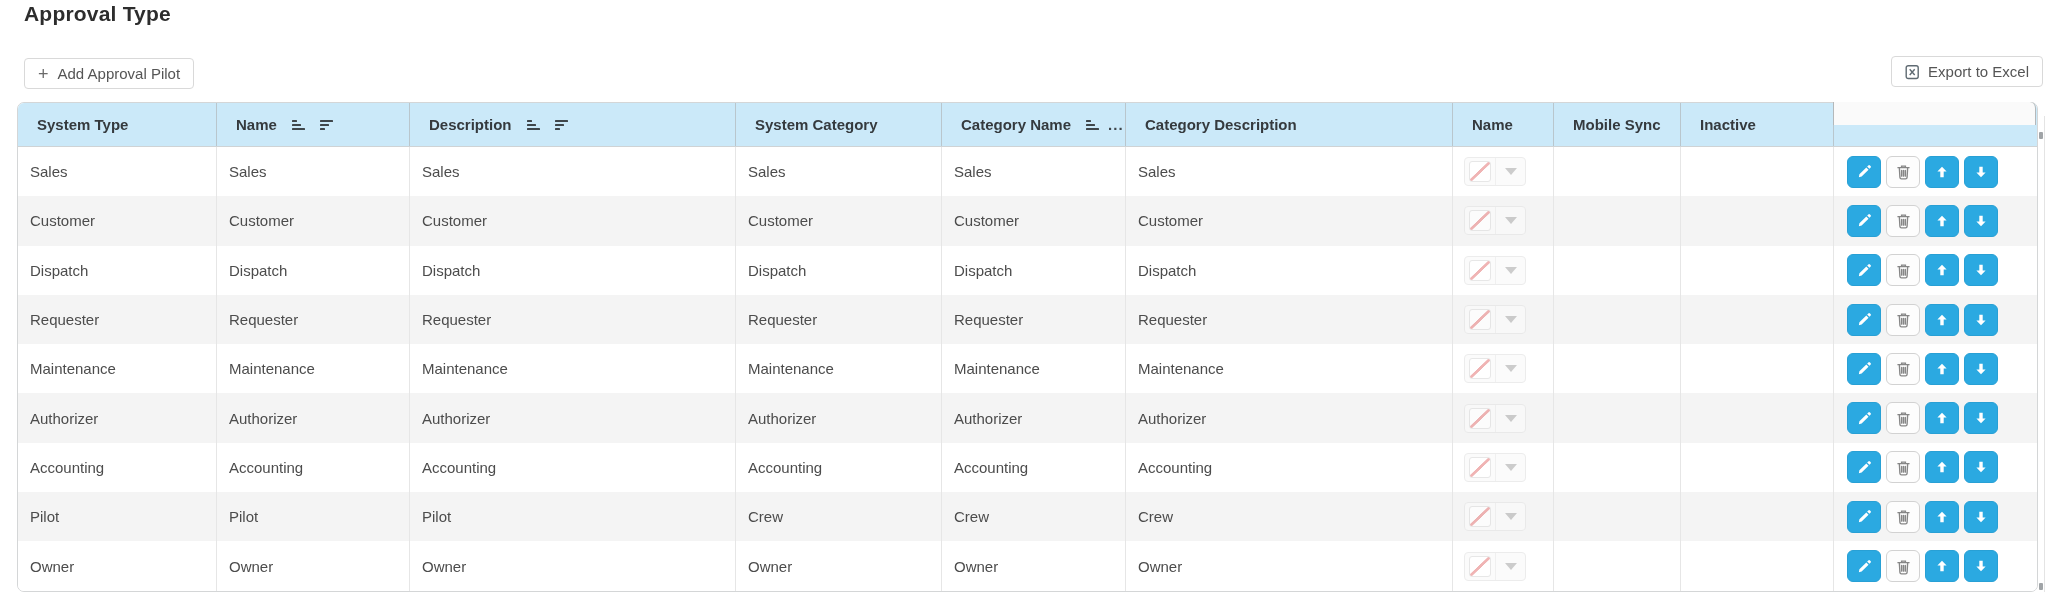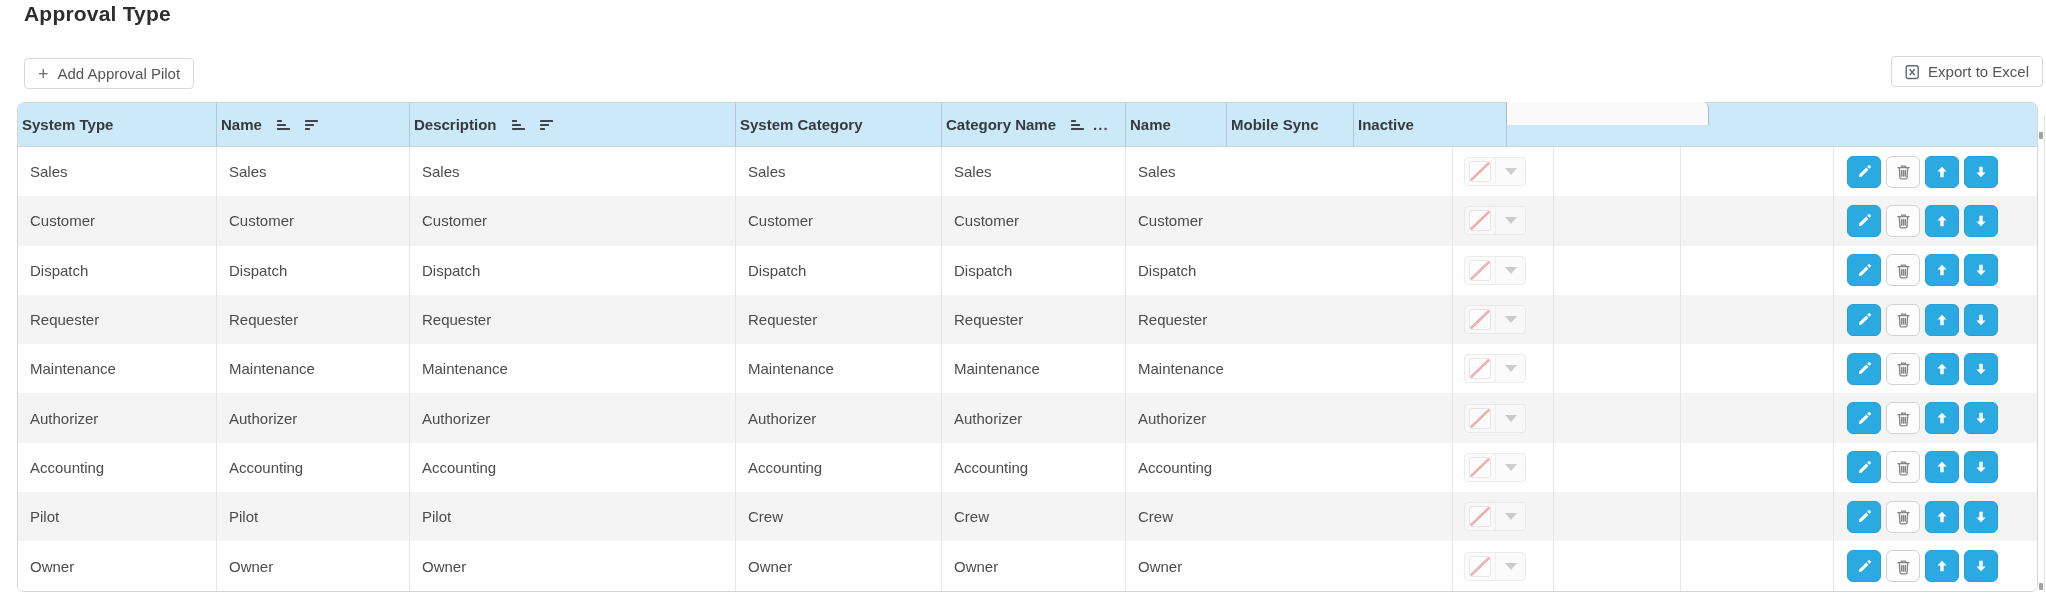--- a/index.html
+++ b/index.html
@@ -28,21 +28,21 @@
   .grid {
     position:absolute; left:17px; top:102px; width:2021px;
     border:1px solid #d4d6d7; border-radius:7px; background:#fff;
   }
   .grid-header {
     display:flex; height:44px; background:#cbe9f9;
     border-radius:6px 6px 0 0; border-bottom:1px solid #cfd3d5;
   }
   .hcell {
     flex:none; display:flex; align-items:center; gap:15px;
-    padding-left:4px; position:relative;
+    padding-left:19px; position:relative;
   }
   .hcell + .hcell { border-left:1px solid #b9c6cd; }
   .hlabel { font-size:15px; font-weight:700; color:#353a3e; white-space:nowrap; }
   .sicon { display:inline-flex; flex-direction:column; gap:2px; cursor:pointer; }
   .sicon i { display:block; height:2px; background:#3f464b; border-radius:.5px; }
   .ellip { font-weight:700; color:#3f464b; font-size:15px; margin-left:-6px; letter-spacing:1px; cursor:pointer; }
   .hpanel {
     position:absolute; top:-1px; left:-1px; right:-1px; height:23px;
     background:#fafafa; border-left:1px solid #b4b8ba; border-right:1px solid #b4b8ba;
     border-top-right-radius:6px;
@@ -153,20 +153,23 @@
       </div>
       <div class="hcell" style="width: 184px;">
         <span class="hlabel">Category Name</span>
   <span class="sicon">
     <i style="width:5px"></i>
           <i style="width:9px"></i>
           <i style="width:13px"></i>
   </span>
 <span class="ellip">...</span>
       </div>
+      <div class="hcell" style="width: 327px;">
+        <span class="hlabel">Category Description</span>
+      </div>
       <div class="hcell" style="width: 101px;">
         <span class="hlabel">Name</span>
       </div>
       <div class="hcell" style="width: 127px;">
         <span class="hlabel">Mobile Sync</span>
       </div>
       <div class="hcell" style="width: 153px;">
         <span class="hlabel">Inactive</span>
       </div>
       <div class="hcell" style="width: 202px;">

